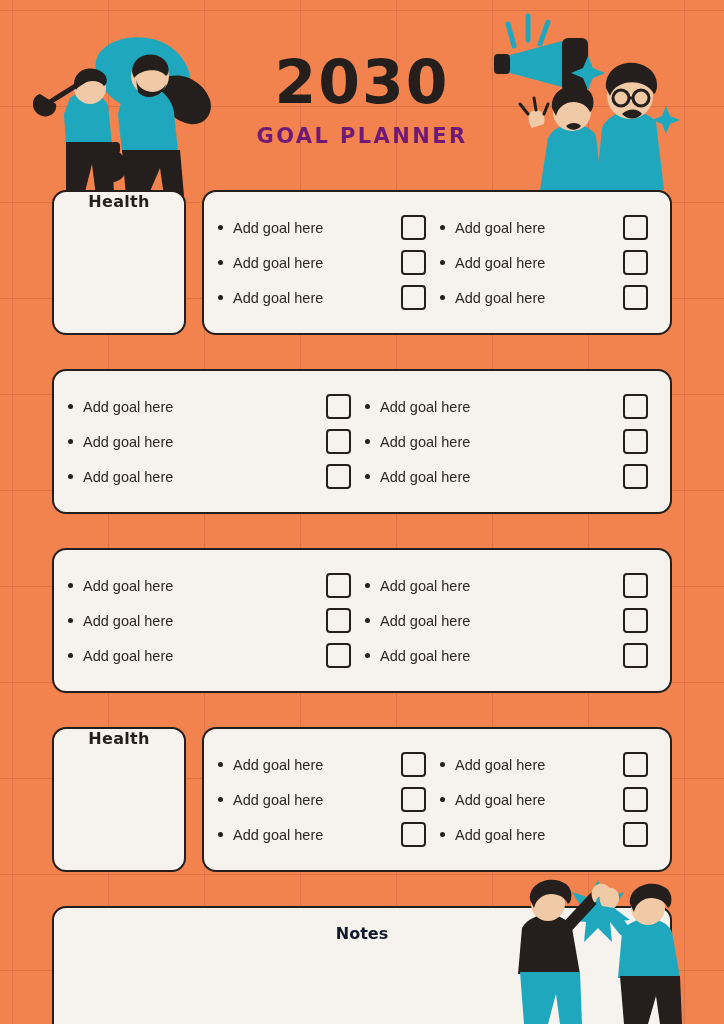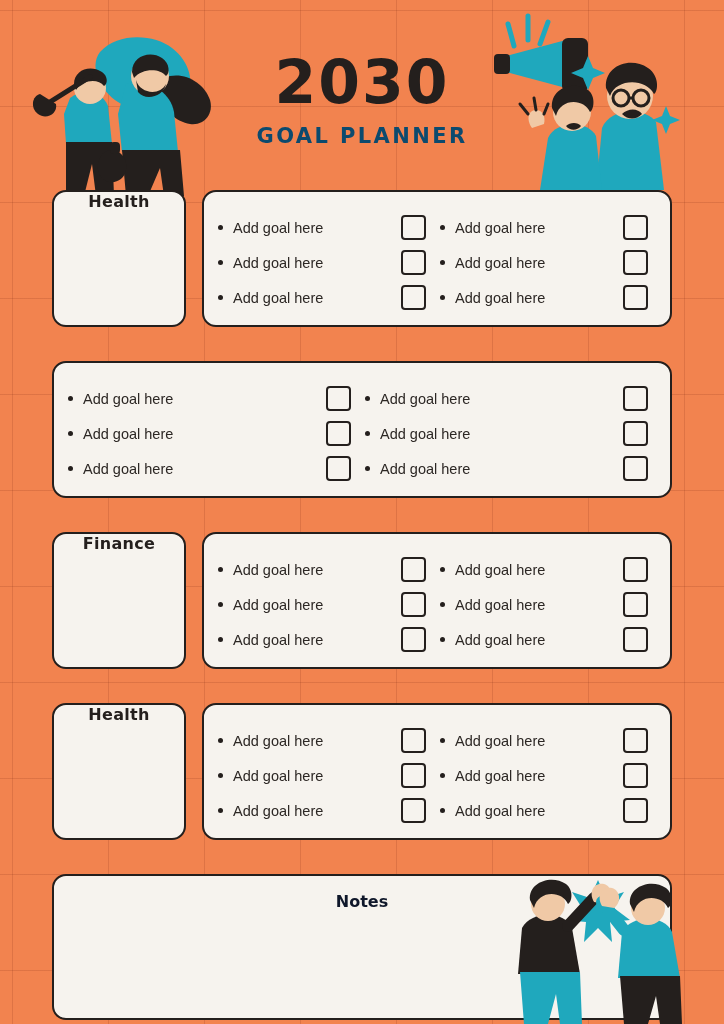--- a/index.html
+++ b/index.html
@@ -51,21 +51,21 @@
     letter-spacing: 2px;
     color: #241f1d;
     line-height: 1;
     margin: 0;
   }
   .subtitle {
     font-family: "DejaVu Sans", sans-serif;
     font-weight: bold;
     font-size: 21px;
     letter-spacing: 2.4px;
-    color: #0c4a6e;
+    color: #701a75;
     margin-top: 12px;
   }
 
   
   .illus { position: absolute; }
   .illus-left  { left: 14px;  top: 18px;  width: 240px; height: 180px; }
   .illus-right { right: 34px; top: 10px;  width: 220px; height: 180px; }
   .illus-bottom{ right: 30px; bottom: 0;  width: 200px; height: 170px; }
 
   
@@ -97,21 +97,21 @@
     font-size: 16px;
     color: #241f1d;
     letter-spacing: 0.3px;
   }
   .goals-card {
     flex: 1;
     background: #f6f3ee;
     border: 2.5px solid #241f1d;
     border-radius: 14px;
     box-sizing: border-box;
-    padding: 18px 22px 10px 14px;
+    padding: 18px 22px 18px 14px;
     display: flex;
   }
   .goal-col {
     flex: 1;
     display: flex;
     flex-direction: column;
     justify-content: center;
   }
   .goal-item {
     display: flex;
@@ -303,23 +303,20 @@
           <div class="goal-item">
             <span class="bullet"></span>
             <span class="goal-text">Add goal here</span>
             <span class="checkbox"></span>
           </div>
         </div>
       </div>
     </div>
 
     <div class="row">
-      <div class="cat-card">
-        <div class="cat-label">Finance</div>
-      </div>
       <div class="goals-card">
         <div class="goal-col">
           <div class="goal-item">
             <span class="bullet"></span>
             <span class="goal-text">Add goal here</span>
             <span class="checkbox"></span>
           </div>
           <div class="goal-item">
             <span class="bullet"></span>
             <span class="goal-text">Add goal here</span>

